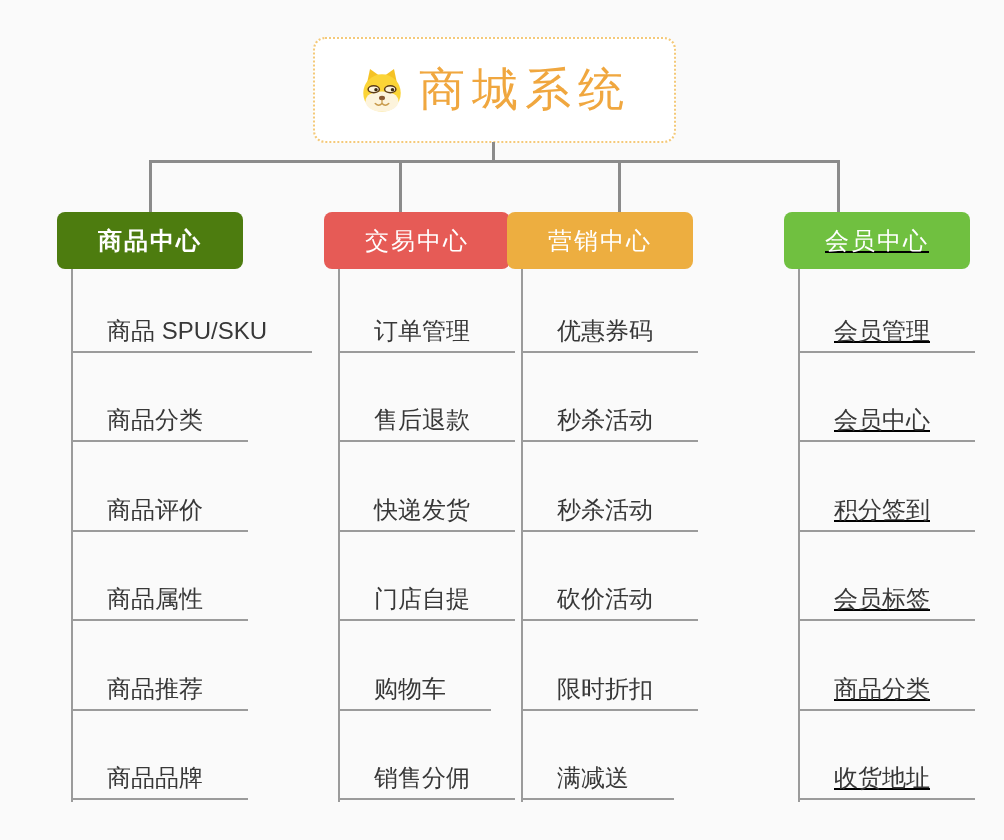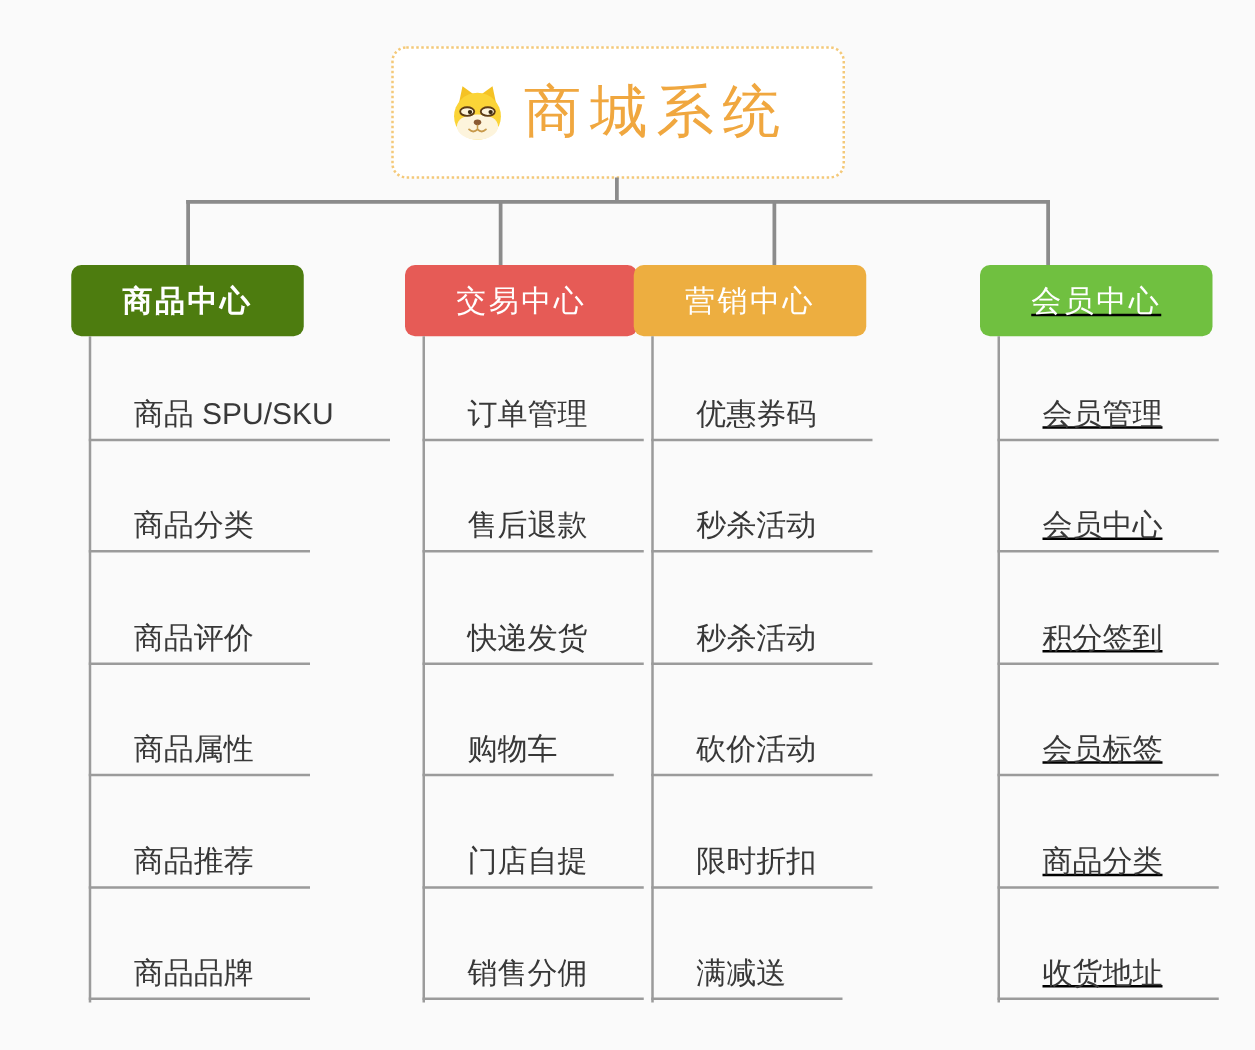--- a/index.html
+++ b/index.html
@@ -79,22 +79,22 @@
         <div class="leaf">商品推荐</div>
         <div class="leaf">商品品牌</div>
       </div>
   </div>
   <div class="branch branch-2">
     <div class="branch-header" style="background: rgb(230, 91, 86);">交易中心</div>
     <div class="leaves">
         <div class="leaf">订单管理</div>
         <div class="leaf">售后退款</div>
         <div class="leaf">快递发货</div>
+        <div class="leaf">门店自提</div>
         <div class="leaf">购物车</div>
-        <div class="leaf">门店自提</div>
         <div class="leaf">销售分佣</div>
       </div>
   </div>
   <div class="branch branch-3">
     <div class="branch-header" style="background: rgb(237, 174, 64);">营销中心</div>
     <div class="leaves">
         <div class="leaf">优惠券码</div>
         <div class="leaf">秒杀活动</div>
         <div class="leaf">秒杀活动</div>
         <div class="leaf">砍价活动</div>

